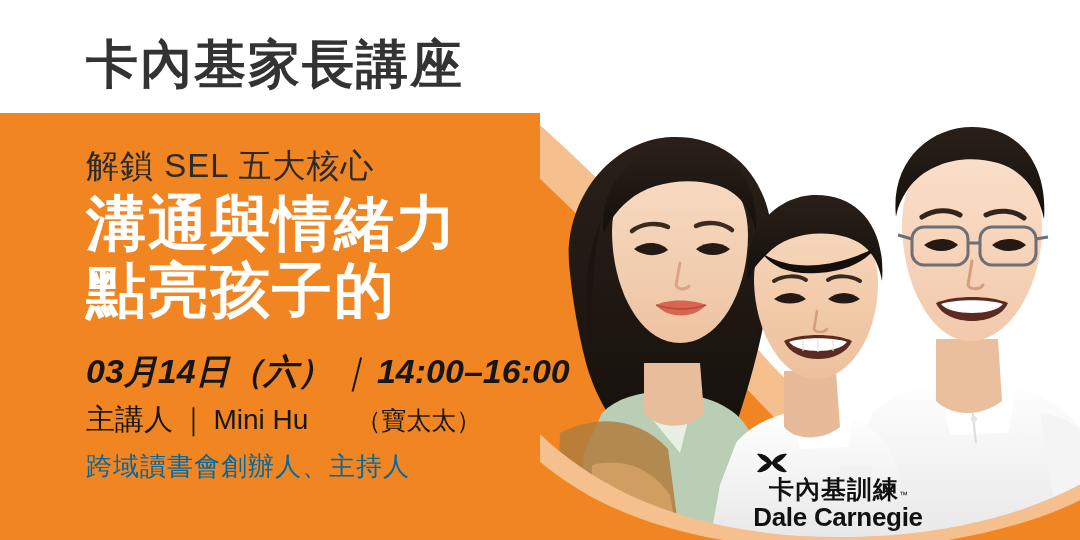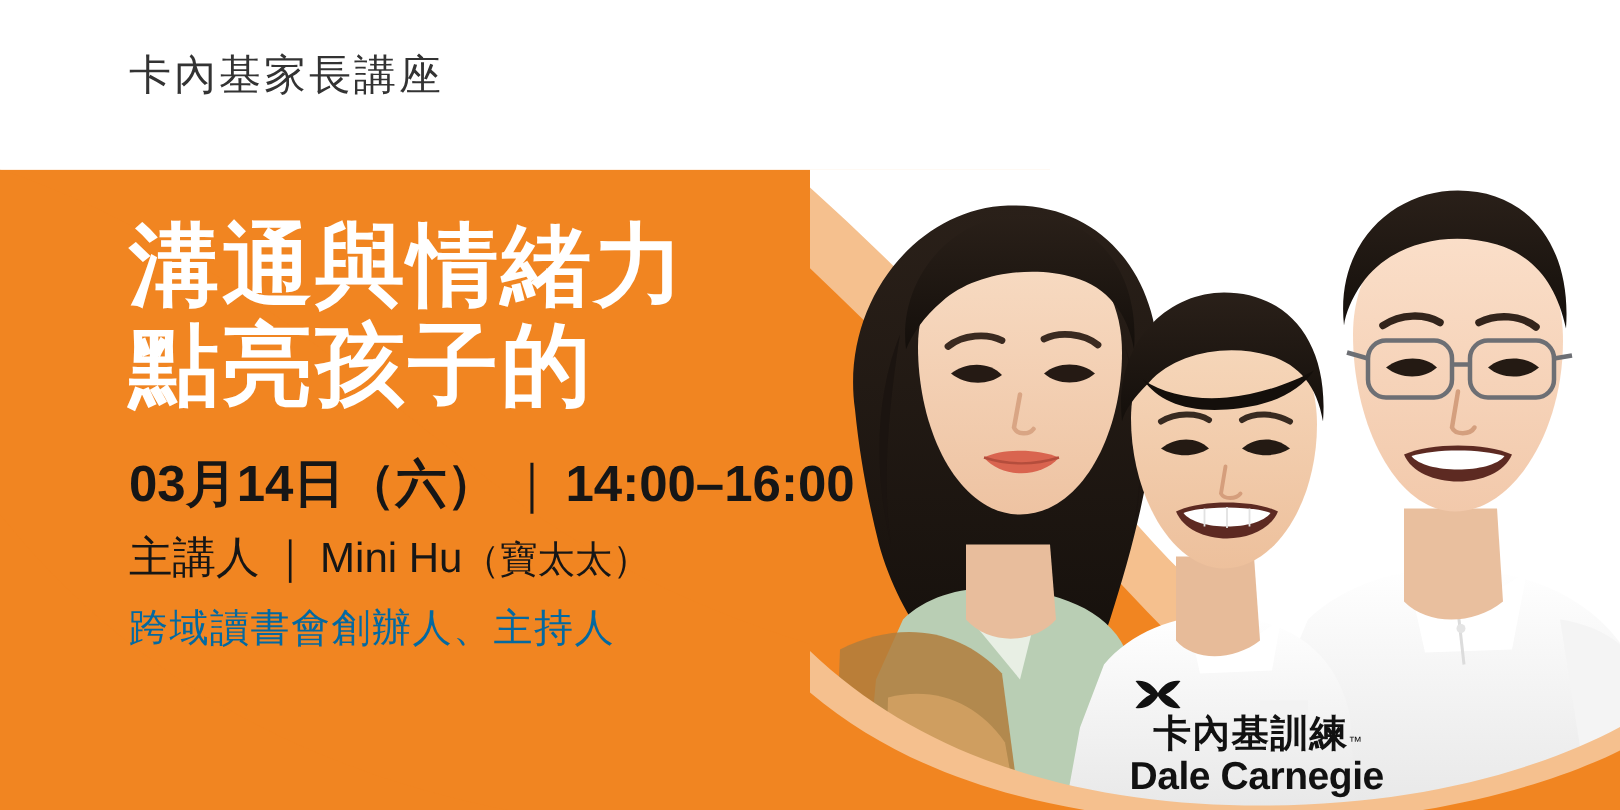--- a/index.html
+++ b/index.html
@@ -26,22 +26,22 @@
     left: 0; top: 0;
     width: 1080px;
     height: 113px;
     background: #ffffff;
     z-index: 6;
   }
   .header-title {
     position: absolute;
     left: 86px;
     top: 33px;
-    font-size: 28px;
-    font-weight: 400;
+    font-size: 52px;
+    font-weight: 700;
     letter-spacing: 2px;
     color: #333333;
     line-height: 1.2;
     white-space: nowrap;
   }
   
   .orange-bottom {
     position: absolute;
     left: 0;
     top: 113px;
@@ -92,20 +92,21 @@
   .headline-2 { margin-top: -2px; }
 
   .datetime {
     margin-top: 26px;
     font-size: 34px;
     font-weight: 700;
     color: #161616;
     letter-spacing: 0px;
     white-space: nowrap;
     line-height: 1.2;
+    font-style: italic;
   }
   .sep {
     display: inline-block;
     font-weight: 300;
     color: #161616;
     padding: 0 6px;
   }
   .speaker {
     margin-top: 10px;
     font-size: 29px;
@@ -115,20 +116,21 @@
     line-height: 1.25;
   }
   .speaker .name {
     font-weight: 400;
     font-size: 28px;
     letter-spacing: 0px;
   }
   .speaker .alias {
     font-weight: 400;
     font-size: 25px;
+    margin-left: 48px;
   }
   .role {
     margin-top: 12px;
     font-size: 26px;
     font-weight: 400;
     color: #0369a1;
     letter-spacing: 1px;
     white-space: nowrap;
     line-height: 1.25;
   }
@@ -163,21 +165,21 @@
     vertical-align: baseline;
     font-weight: 400;
   }
   .logo-en {
     font-size: 26px;
     font-weight: 700;
     color: #111111;
     letter-spacing: -0.3px;
     line-height: 1.1;
     white-space: nowrap;
-    text-align: left;
+    text-align: center;
     margin-top: 1px;
   }
 </style>
 </head>
 <body>
 
 <div id="banner">
 
   <svg class="orange-bottom" width="1080" height="427" viewBox="0 0 1080 427" aria-hidden="true">
     <path d="M0,0 L700,0 L700,427 L0,427 Z" fill="#F18521"></path>
@@ -331,20 +333,21 @@
       </g>
     </svg>
   </div>
 
   <div class="header-band">
     <div class="header-title">卡內基家長講座</div>
   </div>
 
   <div class="copy">
 
+    <p class="subtitle">解鎖 SEL 五大核心</p>
 
     <p class="headline headline-2">溝通與情緒力</p>
 
     <p class="headline">點亮孩子的</p>
 
     <div class="datetime">
       <span>03月14日（六）</span><span class="sep">｜</span><span>14:00–16:00</span>
     </div>
 
     <div class="speaker">

